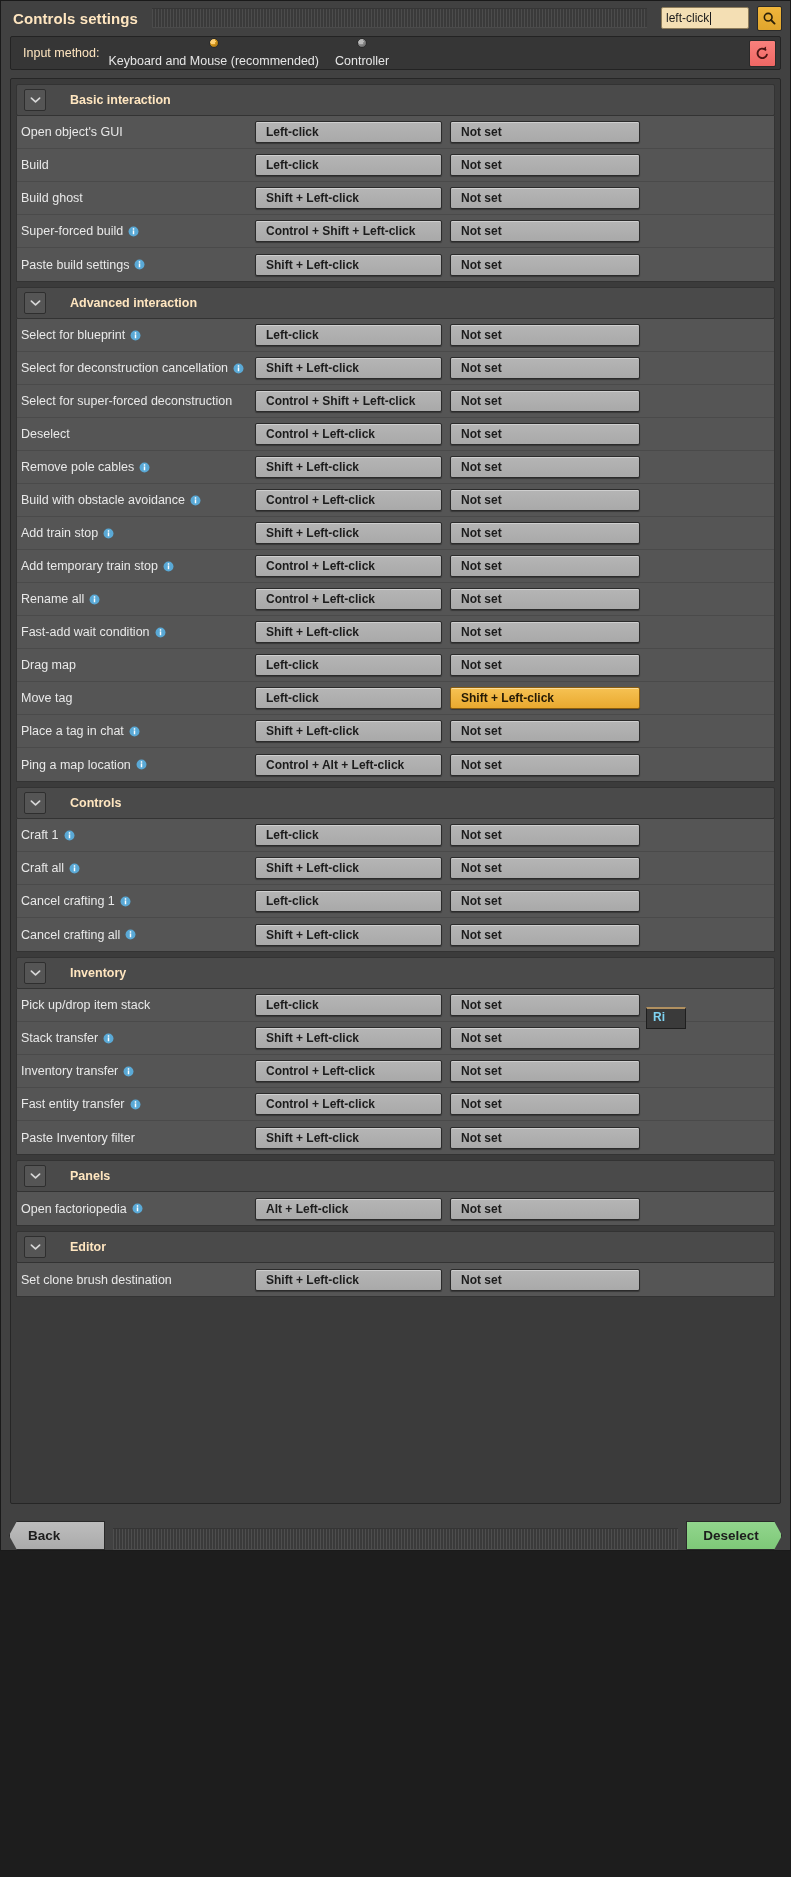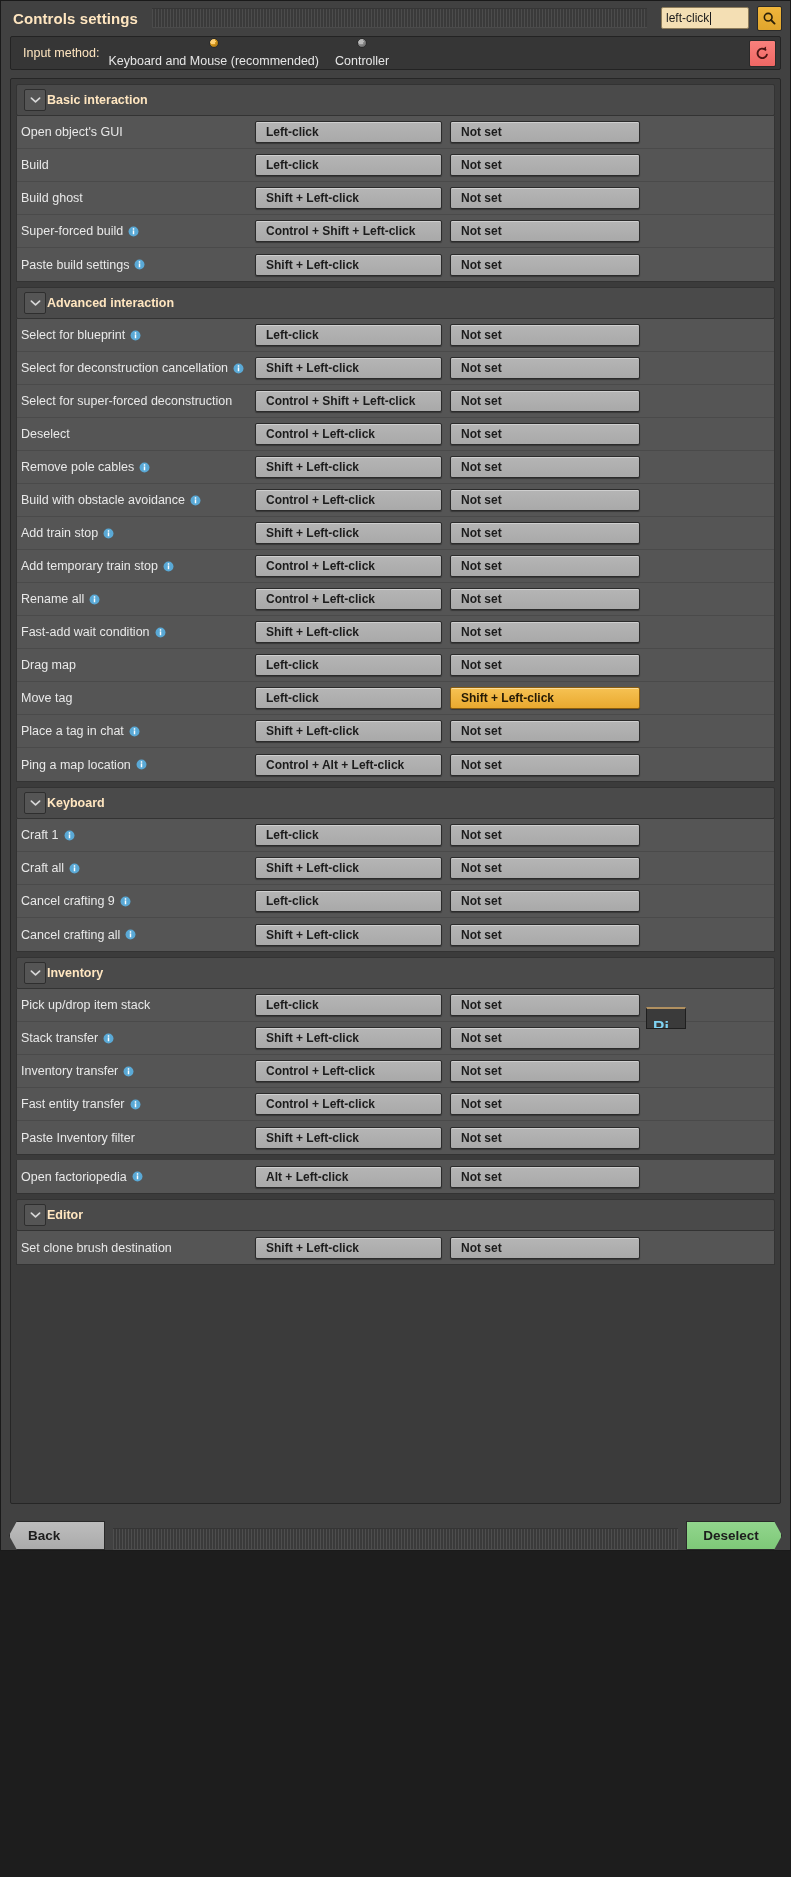--- a/index.html
+++ b/index.html
@@ -154,21 +154,21 @@
   
   .category { margin-bottom: 5px; }
   .cat-head {
     height: 32px;
     background: #4a4a4a;
     border: 1px solid #333;
     border-radius: 2px;
     display: flex;
     align-items: center;
     padding-left: 7px;
-    gap: 1px;
+    gap: 24px;
   }
   .collapse-btn {
     width: 22px; height: 22px;
     background: #555;
     border: 1px solid #2e2e2e;
     border-radius: 2px;
     display: flex; align-items: center; justify-content: center;
   }
   .cat-title {
     font-size: 12.5px;
@@ -228,22 +228,22 @@
     color: #241a05;
     box-shadow: inset 0 1px 0 #fbdc9a, 0 1px 1px rgba(0,0,0,.35);
   }
 
   
   .tooltip-peek {
     position: absolute;
     background: #3a3a3a;
     border: 1px solid #1e1e1e;
     border-top: 2px solid #b09060;
-    padding: 10px 4px 3px 6px;
-    font-size: 16px;
+    padding: 1px 4px 3px 6px;
+    font-size: 12px;
     font-weight: bold;
     color: #7fd3f2;
     white-space: nowrap;
     overflow: hidden;
     z-index: 20;
   }
 
   
   .footer {
     height: 46px;
@@ -550,21 +550,21 @@
             </div>
           </div>
         </div>
         <div class="category">
           <div class="cat-head">
             <div class="collapse-btn">
               <svg width="11" height="8" viewBox="0 0 12 8">
                 <path d="M1.5 2 L6 6 L10.5 2" fill="none" stroke="#d8d8d8" stroke-width="1.8" stroke-linecap="round" stroke-linejoin="round"></path>
               </svg>
             </div>
-            <div class="cat-title">Keyboard</div>
+            <div class="cat-title">Controls</div>
           </div>
           <div class="rows">
             <div class="row">
               <div class="row-label">
                 <span>Craft 1</span>
                 <svg class="info-icon" viewBox="0 0 12 12">
                   <circle cx="6" cy="6" r="5.4" fill="#5aa9d6"></circle>
                   <rect x="5.2" y="4.8" width="1.6" height="4.2" fill="#ffffff"></rect>
                   <rect x="5.2" y="2.4" width="1.6" height="1.7" fill="#ffffff"></rect>
                 </svg>
@@ -579,21 +579,21 @@
                   <circle cx="6" cy="6" r="5.4" fill="#5aa9d6"></circle>
                   <rect x="5.2" y="4.8" width="1.6" height="4.2" fill="#ffffff"></rect>
                   <rect x="5.2" y="2.4" width="1.6" height="1.7" fill="#ffffff"></rect>
                 </svg>
               </div>
               <div class="key-btn key-primary">Shift + Left-click</div>
               <div class="key-btn key-secondary">Not set</div>
             </div>
             <div class="row">
               <div class="row-label">
-                <span>Cancel crafting 9</span>
+                <span>Cancel crafting 1</span>
                 <svg class="info-icon" viewBox="0 0 12 12">
                   <circle cx="6" cy="6" r="5.4" fill="#5aa9d6"></circle>
                   <rect x="5.2" y="4.8" width="1.6" height="4.2" fill="#ffffff"></rect>
                   <rect x="5.2" y="2.4" width="1.6" height="1.7" fill="#ffffff"></rect>
                 </svg>
               </div>
               <div class="key-btn key-primary">Left-click</div>
               <div class="key-btn key-secondary">Not set</div>
             </div>
             <div class="row">
@@ -666,20 +666,28 @@
             <div class="row">
               <div class="row-label">
                 <span>Paste Inventory filter</span>
               </div>
               <div class="key-btn key-primary">Shift + Left-click</div>
               <div class="key-btn key-secondary">Not set</div>
             </div>
           </div>
         </div>
         <div class="category">
+          <div class="cat-head">
+            <div class="collapse-btn">
+              <svg width="11" height="8" viewBox="0 0 12 8">
+                <path d="M1.5 2 L6 6 L10.5 2" fill="none" stroke="#d8d8d8" stroke-width="1.8" stroke-linecap="round" stroke-linejoin="round"></path>
+              </svg>
+            </div>
+            <div class="cat-title">Panels</div>
+          </div>
           <div class="rows">
             <div class="row">
               <div class="row-label">
                 <span>Open factoriopedia</span>
                 <svg class="info-icon" viewBox="0 0 12 12">
                   <circle cx="6" cy="6" r="5.4" fill="#5aa9d6"></circle>
                   <rect x="5.2" y="4.8" width="1.6" height="4.2" fill="#ffffff"></rect>
                   <rect x="5.2" y="2.4" width="1.6" height="1.7" fill="#ffffff"></rect>
                 </svg>
               </div>

